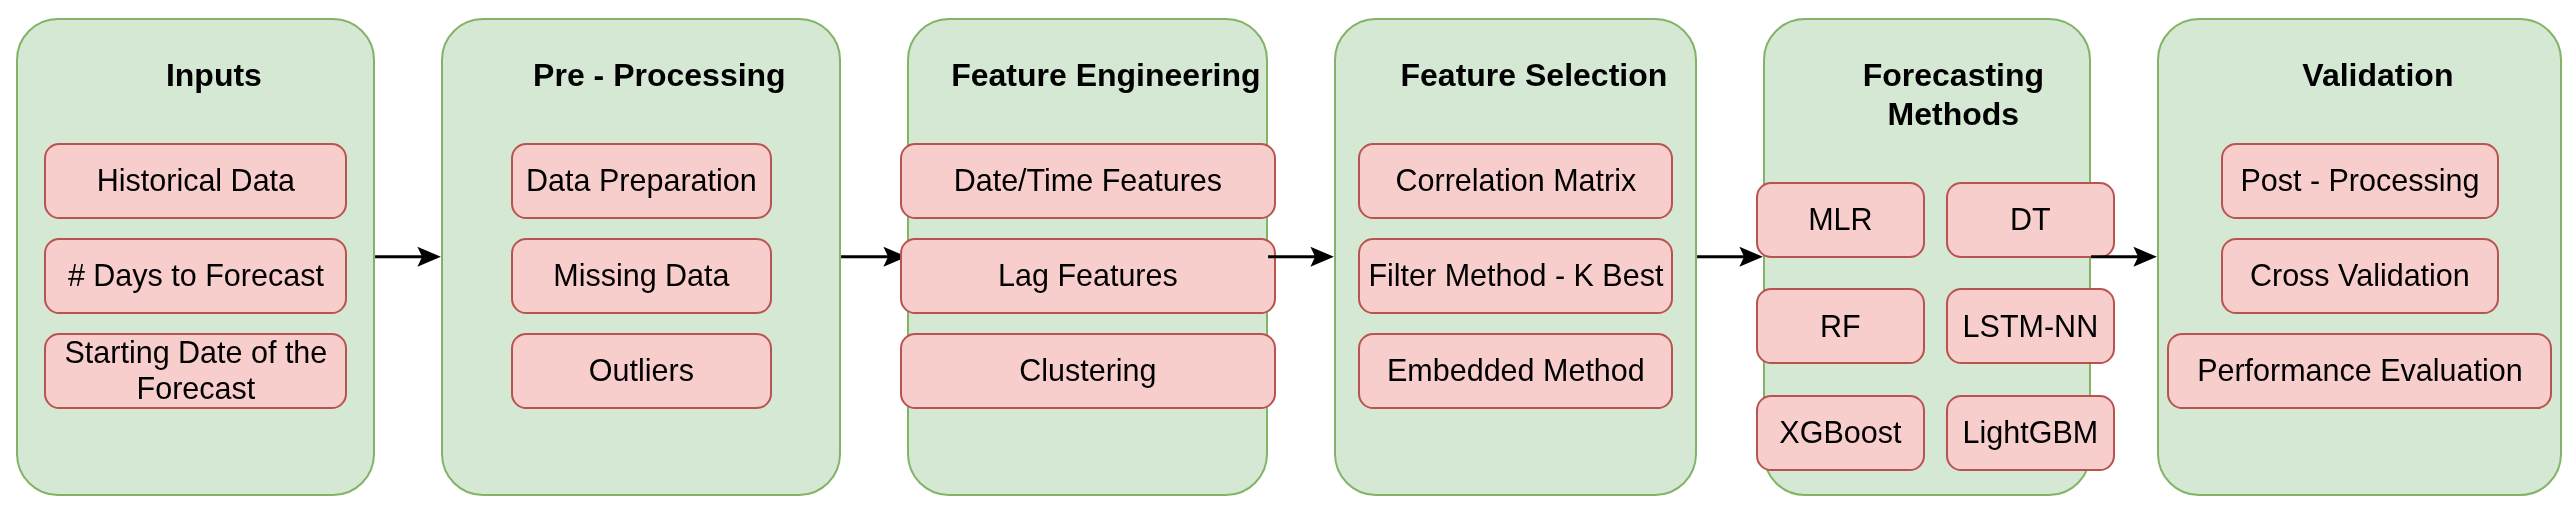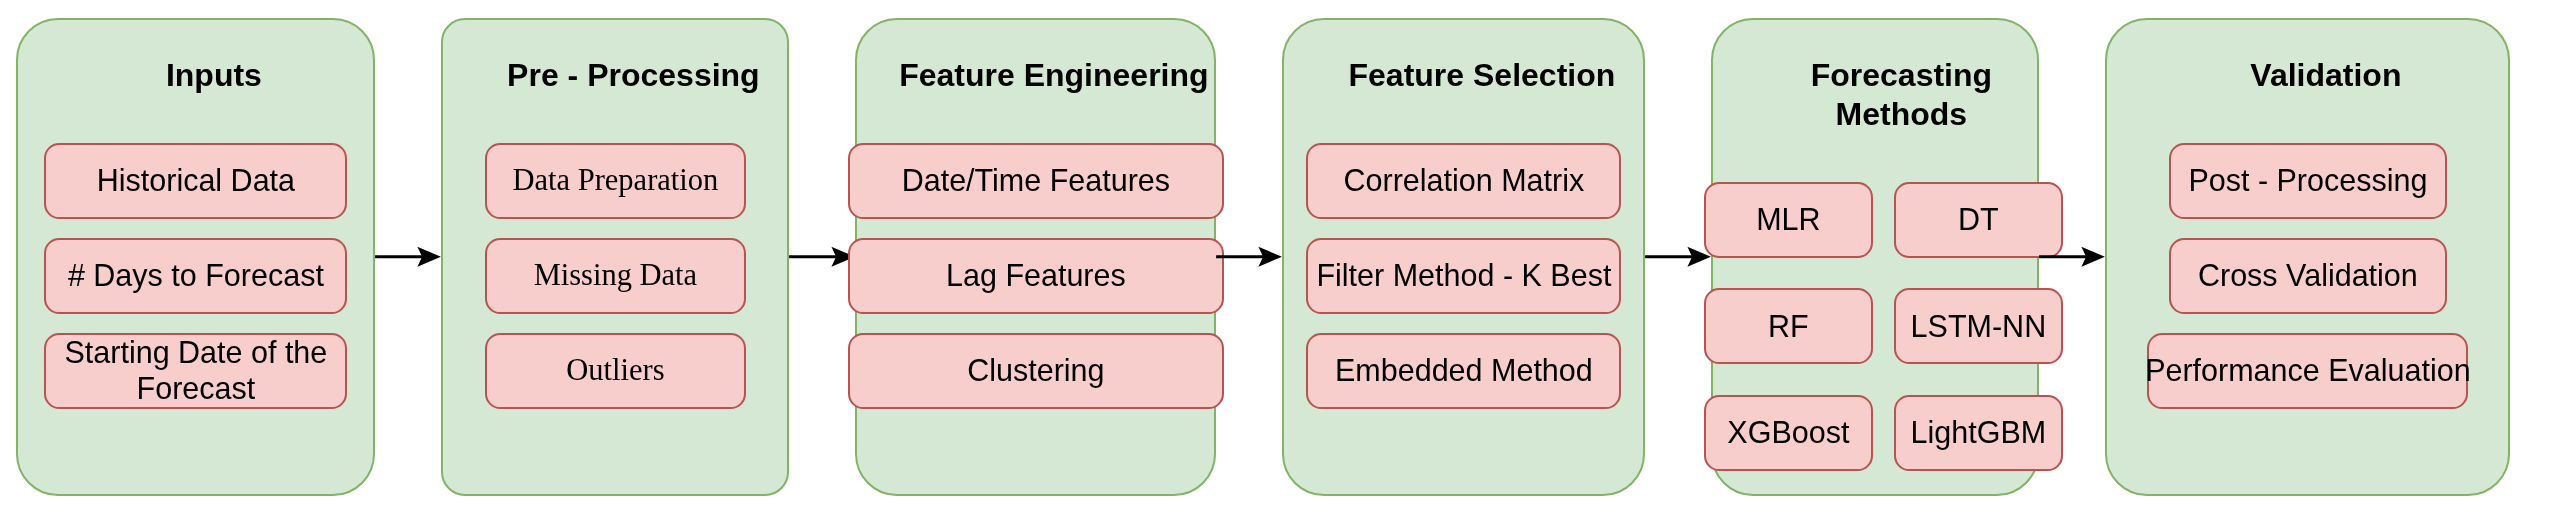--- a/index.html
+++ b/index.html
@@ -60,31 +60,31 @@
     background: var(--item-fill);
     border: 2.3px solid var(--item-border);
     border-radius: 15.2px;
     font-size: 30.5px;
     white-space: nowrap;
     text-align: center;
     padding: 0 3.5px;
   }
   
   .stage[data-idx="0"] { width: 359px; }
-  .stage[data-idx="1"] { width: 348px; border-radius: 24px; }
+  .stage[data-idx="1"] { width: 400px; }
   .stage[data-idx="2"] { width: 361px; }
   .stage[data-idx="3"] { width: 363px; }
   .stage[data-idx="4"] { width: 328px; padding-left: 16px; }
   .stage[data-idx="5"] { width: 405px; }
   .stage[data-idx="0"] .item { width: 303px; }
-  .stage[data-idx="1"] .item { width: 261px; font-family: Liberation Serif, serif; }
+  .stage[data-idx="1"] .item { width: 261px; }
   .stage[data-idx="2"] .item { width: 376px; text-align: right; }
   .stage[data-idx="3"] .item { width: 315px; }
   .stage[data-idx="5"] .item { width: 278px; }
-  .stage[data-idx="5"] .item:last-child { width: 321px; justify-content: center; }
+  .stage[data-idx="5"] .item:last-child { width: 385px; justify-content: center; }
   
   .stage[data-idx="0"] .item:last-child {
     height: auto;
     min-height: 76px;
     white-space: normal;
     line-height: 1.18;
     padding: 0 14px;
   }
   
   .stage[data-idx="4"] .items {

